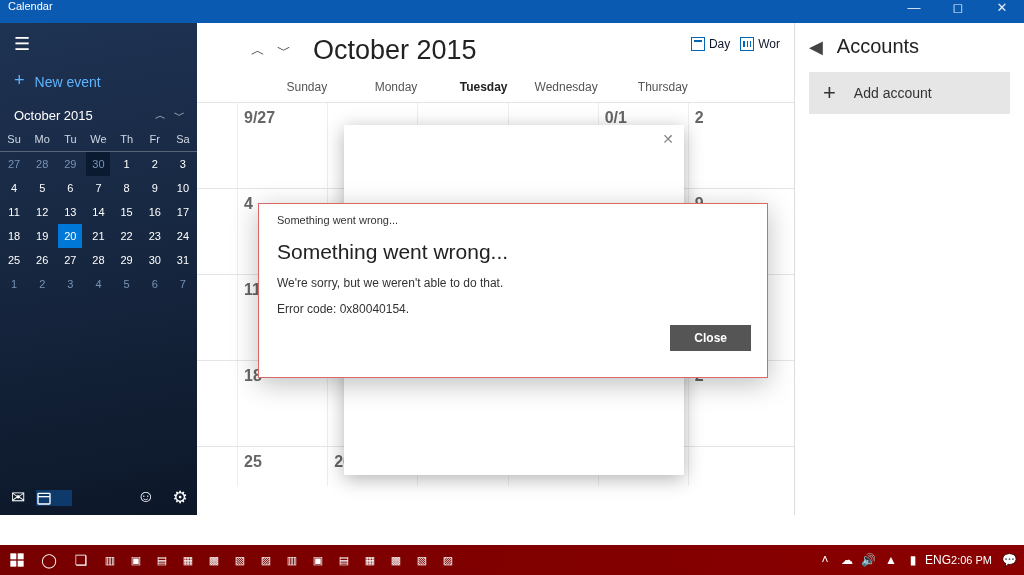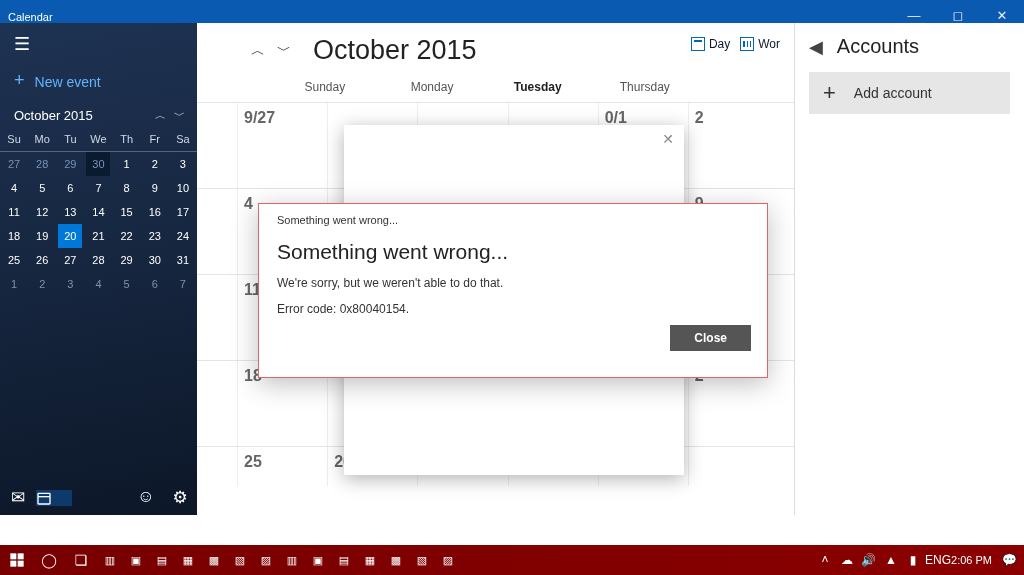--- a/index.html
+++ b/index.html
@@ -1,20 +1,20 @@
 <!DOCTYPE html>
 <html><head>
 <meta charset="utf-8">
 <style>
 * { margin:0; padding:0; box-sizing:border-box; font-family:'Segoe UI', Arial, sans-serif; }
 html,body { width:1024px; height:575px; overflow:hidden; background:#000; }
 .app { width:1024px; height:545px; position:relative; background:#fff; }
 
 
-.titlebar { height:23px; background:#0b5ab1; color:#fff; display:flex; align-items:flex-end; font-size:11px; }
+.titlebar { height:23px; background:#0b5ab1; color:#fff; display:flex; align-items:flex-start; font-size:11px; }
 .titlebar .title { padding-left:8px; }
 .titlebar .ctrls { margin-left:auto; display:flex; }
 .titlebar .ctrls div { width:44px; text-align:center; font-size:13px; opacity:.9; cursor:default; }
 
 
 .content { position:relative; height:492px; display:flex; }
 
 
 .sidebar { width:197px; height:100%; background:#1a2b4a; background:linear-gradient(170deg,#1e3252 0%, #16263f 50%, #0c1728 100%); color:#fff; display:flex; flex-direction:column; }
 .hamburger { padding:10px 14px 6px; font-size:18px; cursor:default; }
@@ -308,20 +308,21 @@
           </div>
         <div class="it">
             <span class="iconbox wk"></span>
             <span>Wor</span>
           </div>
       </div>
       <div class="daynames" id="daynames">
           <div>Sunday</div>
           <div>Monday</div>
           <div class="cur">Tuesday</div>
+          <div>Wednesday</div>
           <div>Thursday</div>
           <div></div>
         </div>
       <div class="grid" id="calgrid">
         <div class="today-line"></div>
       <div class="row">
             <div class="cell wk"></div>
             <div class="cell">9/27</div>
             <div class="cell"></div>
             <div class="cell"></div>

